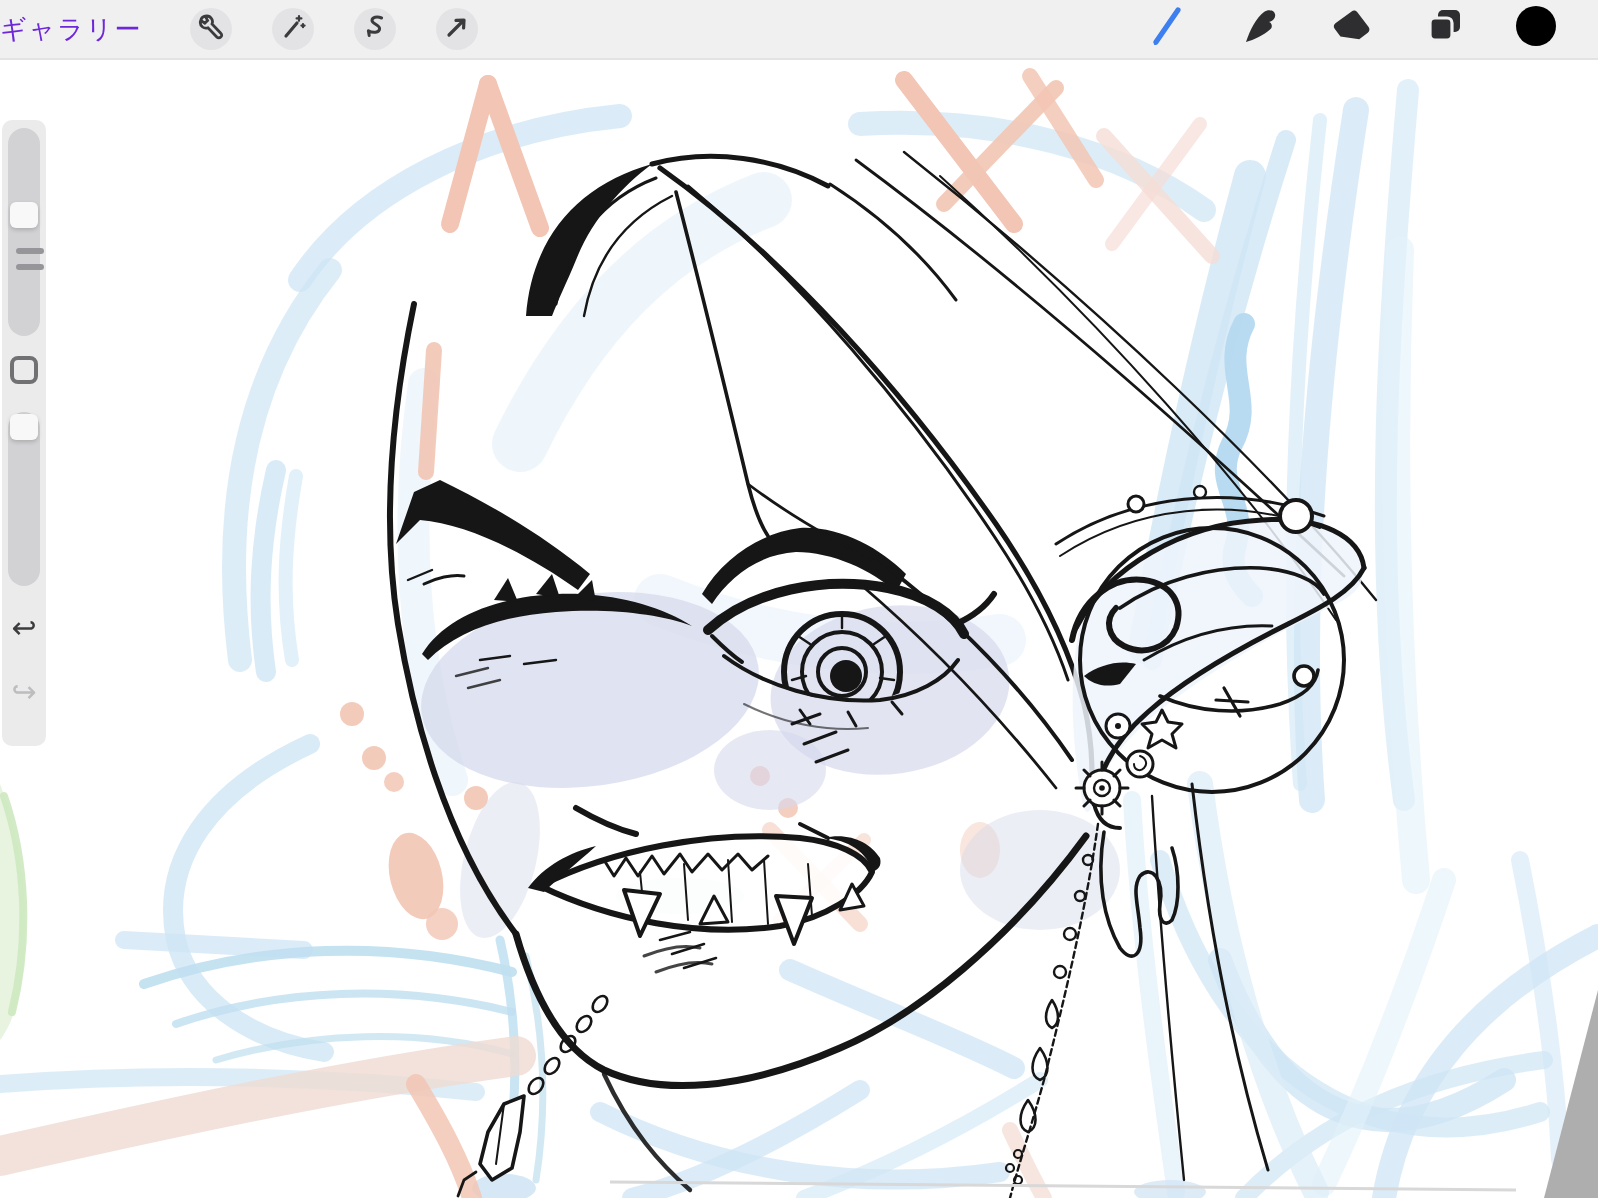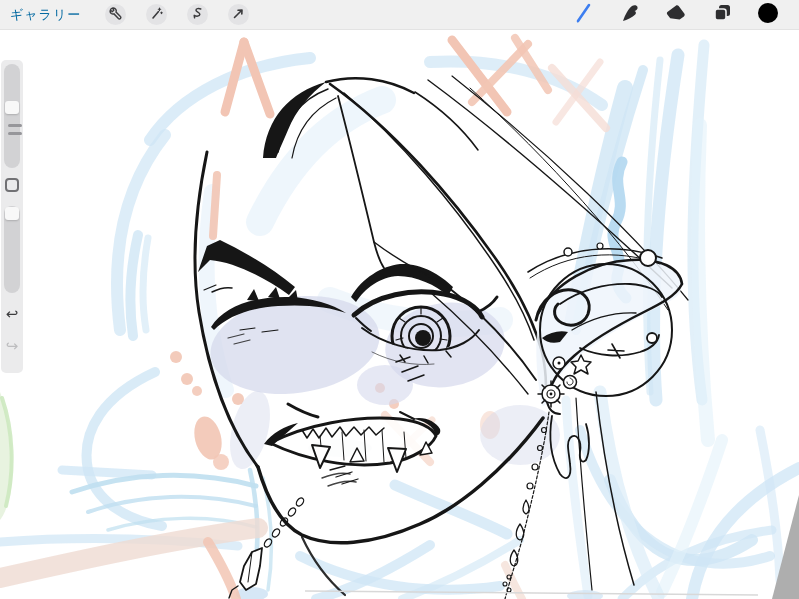--- a/index.html
+++ b/index.html
@@ -7,21 +7,21 @@
     font-family:"DejaVu Sans","Liberation Sans",sans-serif; }
   #stage { position:relative; width:799px; height:599px; background:#fff; }
 
   
   #artwork { position:absolute; left:0; top:0; width:799px; height:599px; }
 
   
   #topbar { position:absolute; left:0; top:0; width:799px; height:30px;
     background:rgba(239,239,240,0.97); border-bottom:1px solid rgba(0,0,0,0.05);
     display:flex; align-items:center; z-index:30; }
-  .gallery-label { font-size:13px; color:#0369a1; margin-left:10px; margin-right:14px;
+  .gallery-label { font-size:13px; color:#6d28d9; margin-right:14px;
     letter-spacing:1px; cursor:default;text-align:center; }
   .tool-circle { width:21px; height:21px; border-radius:50%; background:#e3e3e5;
     display:flex; align-items:center; justify-content:center; margin:0 10px; flex:0 0 auto; }
   .tool-plain  { width:24px; height:24px; display:flex; align-items:center;
     justify-content:center; margin:0 11px; flex:0 0 auto; }
   .spacer { flex:1 1 auto; }
   .right-pad { width:8px; flex:0 0 auto; }
 
   
   #sidebar { position:absolute; left:1px; top:60px; width:22px; height:313px;

